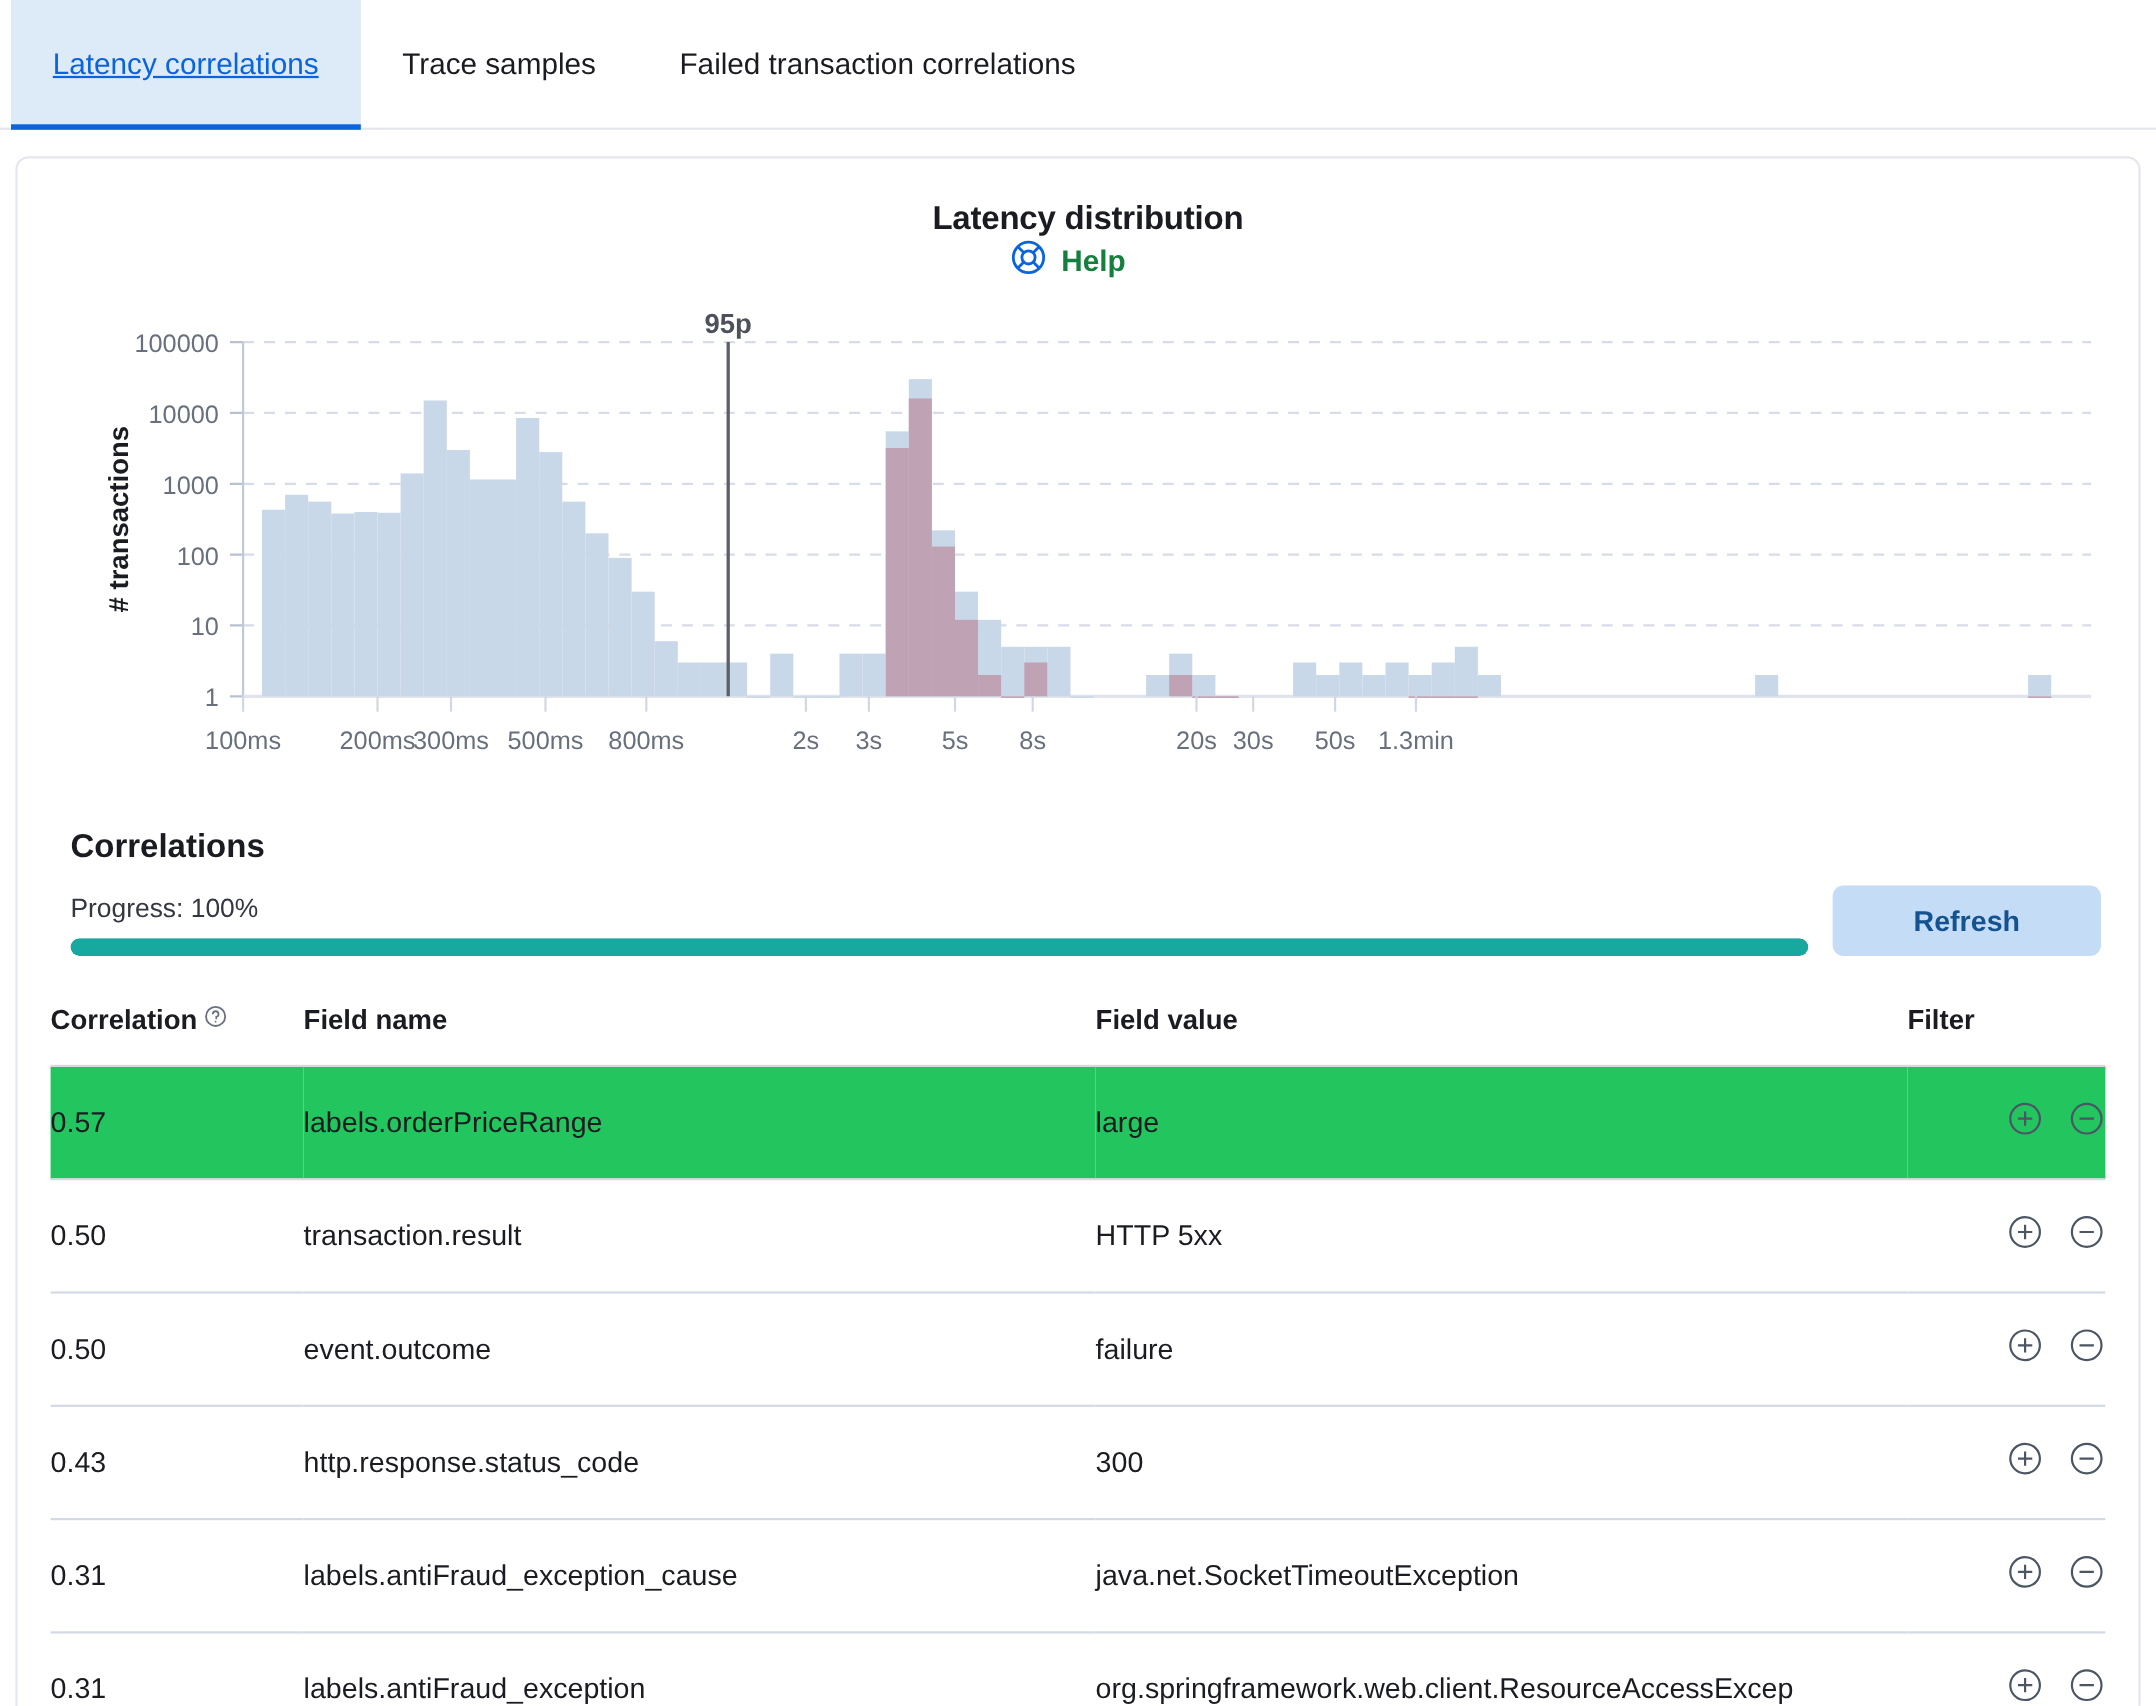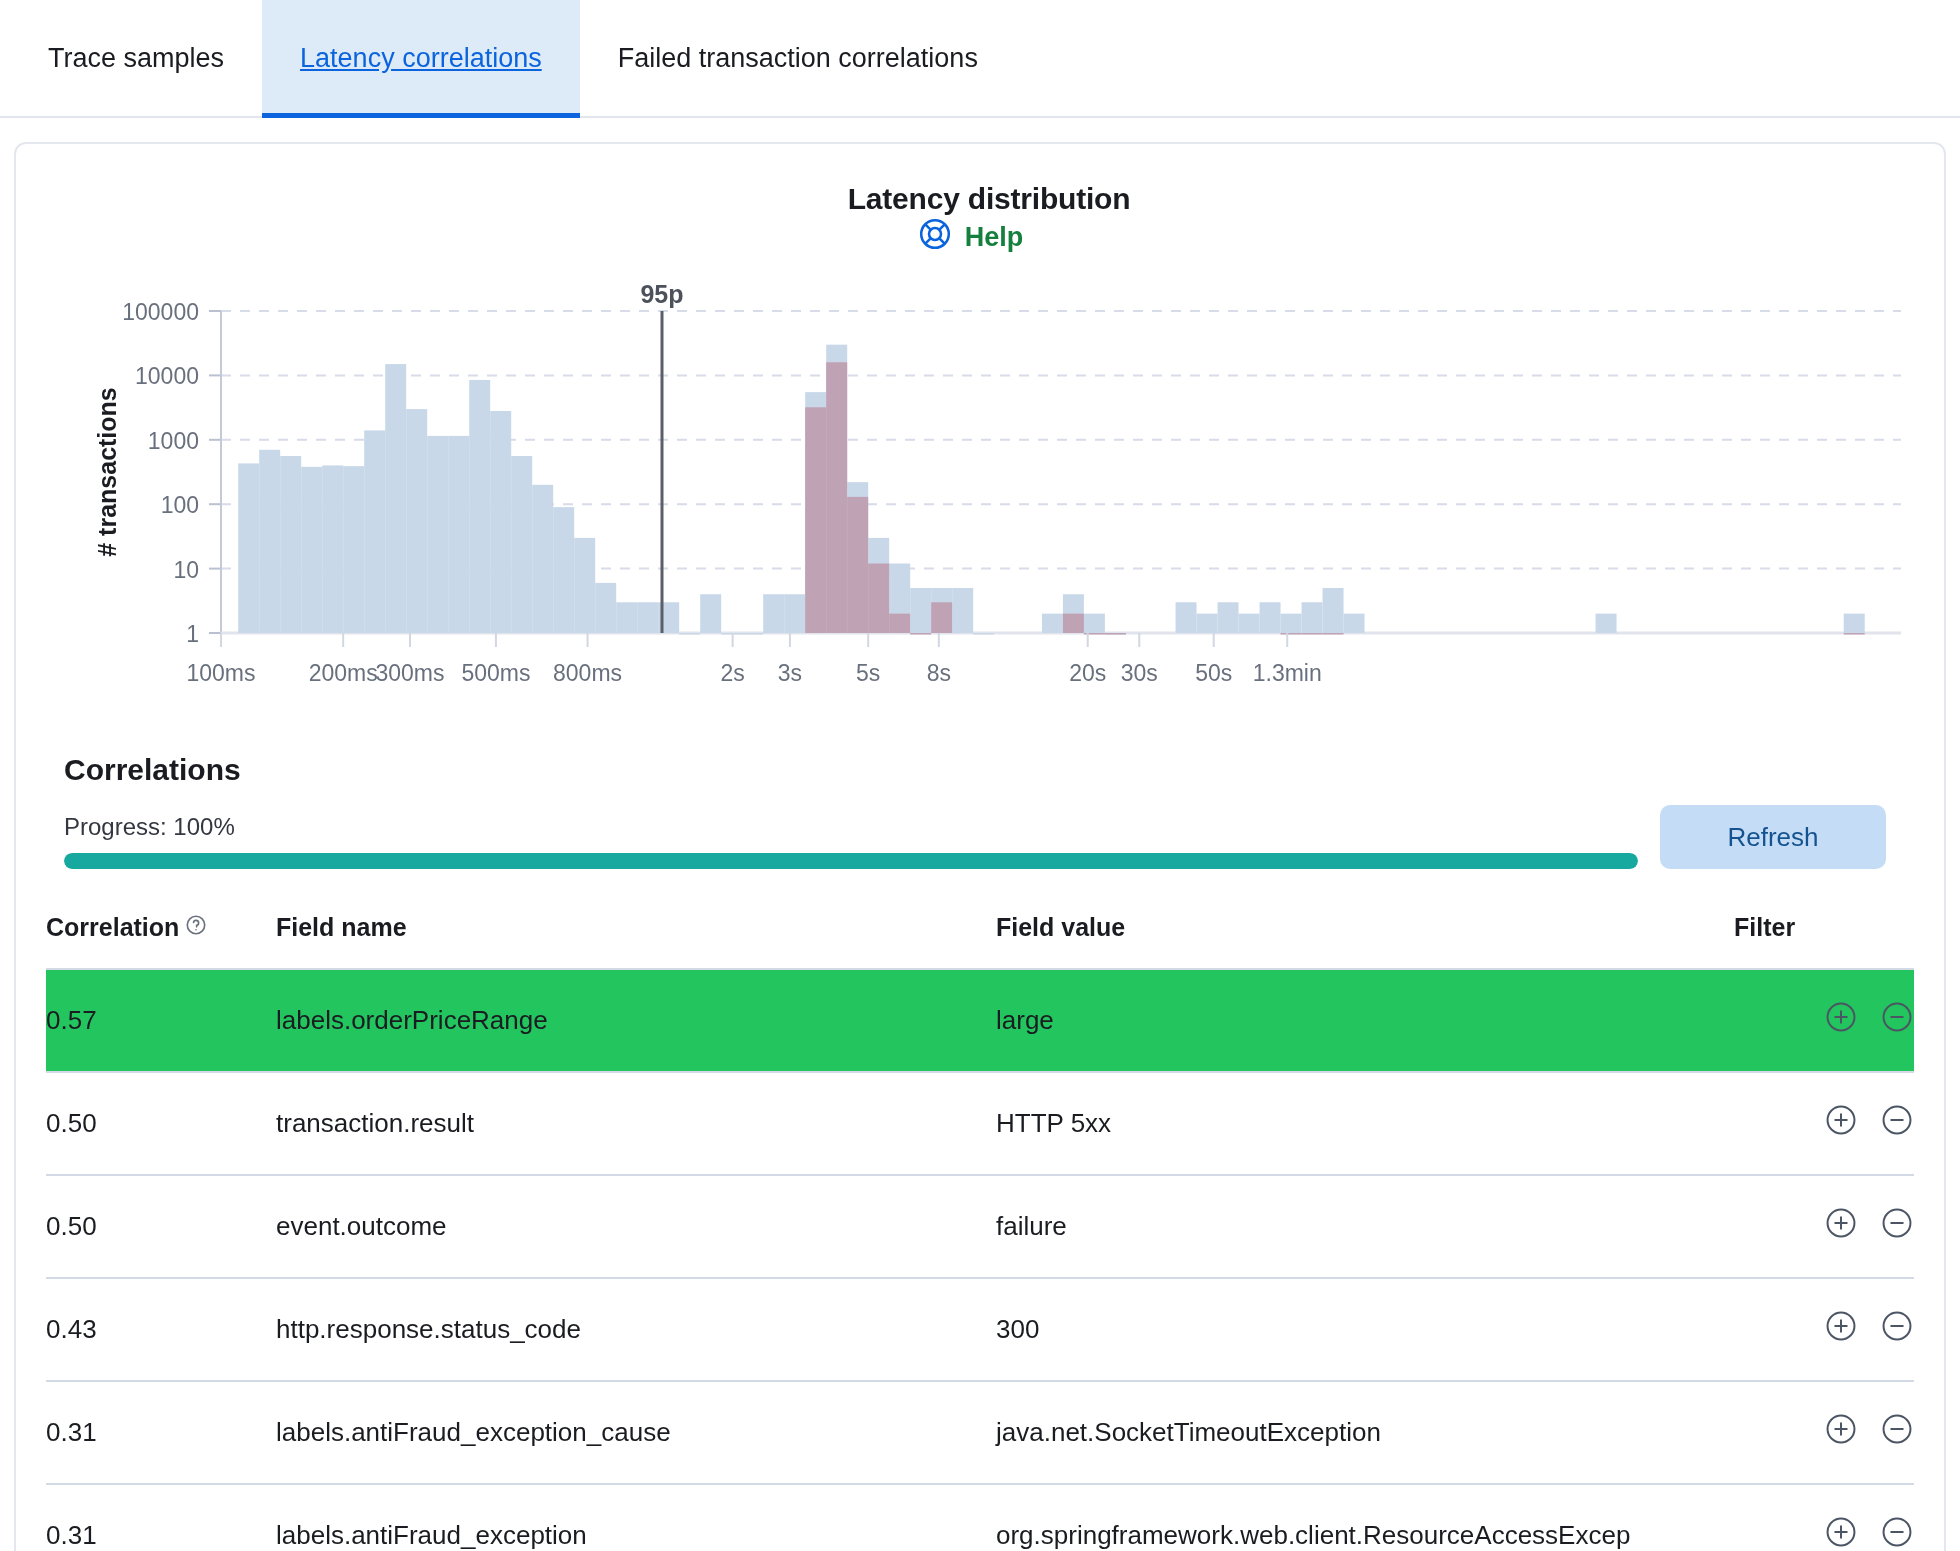--- a/index.html
+++ b/index.html
@@ -117,30 +117,30 @@
     border-radius: 8px;
     background: #e9edf3;
     overflow: hidden;
   }
   .progress-fill {
     height: 100%;
     background: #17a8a0;
     border-radius: 8px;
   }
   .refresh-btn {
-    width: 226px; height: 64px;
+    width: 244px; height: 64px;
     background: #c5dcf7;
     color: #14538f;
     border: none;
     border-radius: 10px;
     font-size: 26px;
-    font-weight: normal;
+    font-weight: bold;
     font-family: "Liberation Sans", sans-serif;
     cursor: pointer;
-    margin-right: 28px;
+    margin-right: 4px;
   }
 
   
   table.corr-table {
     width: 100%;
     border-collapse: collapse;
     margin-top: 44px;
     table-layout: fixed;
   }
   table.corr-table th {
@@ -165,25 +165,25 @@
   th.c-value, td.c-value { width: auto; padding-right: 30px; }
   th.c-filter, td.c-filter { width: 180px; text-align: right; padding-right: 22px; }
   .th-inner { display: inline-flex; align-items: flex-start; gap: 6px; }
   .filter-cell { display: inline-flex; gap: 22px; align-items: center; justify-content: flex-end; }
   .filter-btn { cursor: pointer; line-height: 0; }
 </style>
 </head>
 <body>
 
 <div class="tabs">
+  <div class="tab active">
+      <span>Latency correlations</span>
+    </div>
   <div class="tab">
       <span>Trace samples</span>
-    </div>
-  <div class="tab active">
-      <span>Latency correlations</span>
     </div>
   <div class="tab">
       <span>Failed transaction correlations</span>
     </div>
 </div>
 
 <div class="panel">
 
   <div class="panel-head">
     <div class="section-title">Latency distribution</div>

